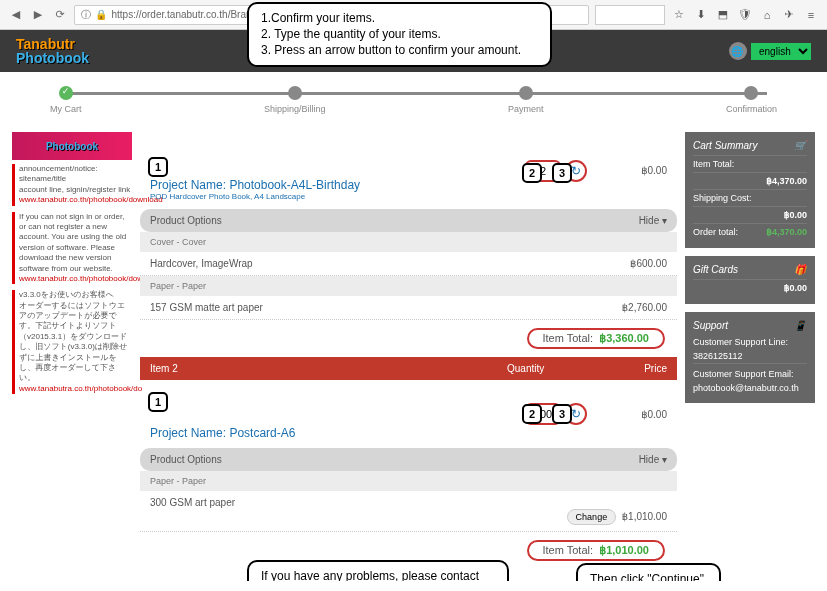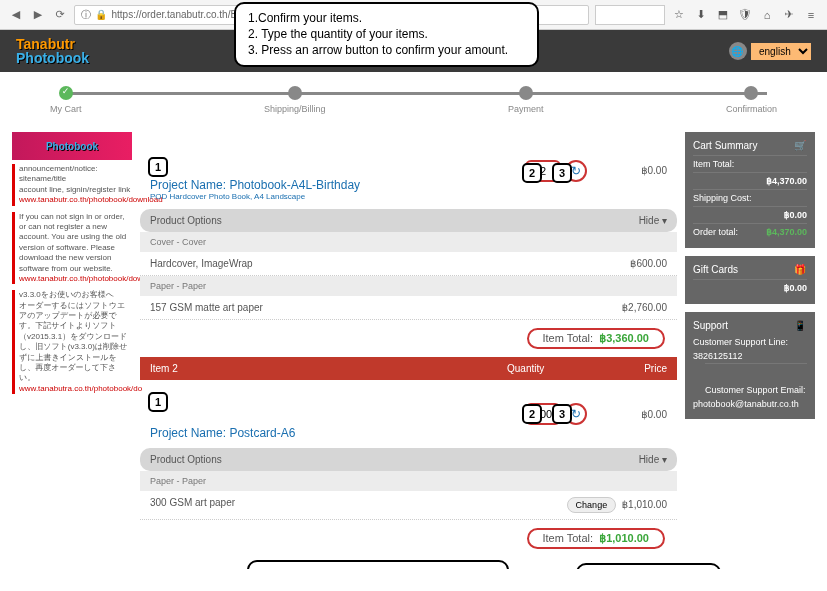--- a/index.html
+++ b/index.html
@@ -12,21 +12,21 @@
 .url-bar .lock { color: #2a2; margin: 0 4px; }
 .toolbar-icon { width: 16px; height: 16px; color: #555; display: flex; align-items: center; justify-content: center; cursor: pointer; }
 
 
 .header { background: #3a3a3a; height: 42px; display: flex; align-items: center; justify-content: space-between; padding: 0 16px; gap: 18px; }
 .logo { display: flex; flex-direction: column; line-height: 1; }
 .logo-top { color: #ff9900; font-weight: bold; font-size: 14px; text-shadow: 1px 1px 0 #000; }
 .logo-bot { color: #3ab0e8; font-weight: bold; font-size: 14px; text-shadow: 1px 1px 0 #000; }
 .lang { display: flex; align-items: center; gap: 4px; }
 .globe { width: 18px; height: 18px; background: #888; border-radius: 50%; display: flex; align-items: center; justify-content: center; color: #fff; font-size: 10px; }
-.lang-sel { background: #fdba74; border: none; font-size: 10px; padding: 2px 4px; }
+.lang-sel { background: #22c55e; border: none; font-size: 10px; padding: 2px 4px; }
 
 
 .container { display: flex; gap: 8px; padding: 0 12px 12px 12px; }
 .left-col { width: 120px; flex-shrink: 0; }
 .main-col { flex: 1; }
 .right-col { width: 130px; flex-shrink: 0; }
 
 
 .progress { display: flex; align-items: center; justify-content: space-between; padding: 14px 20px 18px 20px; position: relative; }
 .progress-line { position: absolute; top: 20px; left: 30px; right: 30px; height: 3px; background: #888; z-index: 0; }
@@ -61,40 +61,40 @@
 .opts-head { background: #d6d6d6; padding: 6px 10px; font-size: 10px; color: #555; display: flex; justify-content: space-between; border-radius: 10px; }
 .opt-row { padding: 6px 10px; font-size: 10px; color: #555; border-bottom: 1px dotted #ccc; display: flex; justify-content: space-between; }
 .opt-sub { background: #ececec; padding: 5px 10px; font-size: 9px; color: #777; }
 
 .item-total { text-align: right; padding: 8px 12px; font-size: 11px; color: #555; }
 .item-total .amt { color: #3aa63a; font-weight: bold; }
 .item-total-ring { display: inline-block; border: 2px solid #c33; border-radius: 16px; padding: 2px 14px; }
 
 
 .side-card { background: #666; color: #fff; padding: 8px; margin-bottom: 8px; font-size: 9px; }
-.side-title { font-size: 10px; display: flex; justify-content: space-between; align-items: center; margin-bottom: 4px; }
+.side-title { font-size: 10px; display: flex; justify-content: space-between; align-items: center; margin-bottom: 4px; font-style: italic; }
 .side-row { display: flex; justify-content: space-between; padding: 3px 0; border-top: 1px solid #777; }
 .side-row .v { font-weight: bold; }
 .side-row .green { color: #5cb85c; }
 
 
 .btn-row { display: flex; justify-content: space-between; margin-top: 8px; padding: 0 4px; }
 .btn-cancel { background: #c0392b; color: #fff; padding: 6px 18px; border-radius: 3px; border: none; cursor: pointer; font-size: 11px; }
 .btn-cont { background: #5cb85c; color: #fff; padding: 6px 24px; border-radius: 3px; border: none; cursor: pointer; font-size: 11px; box-shadow: 0 0 0 2px #4a4; }
 .btn-cont.ring { outline: 2px solid #2a2; outline-offset: 2px; border-radius: 4px; }
 
 
 .callout { position: absolute; background: #fff; border: 2px solid #000; border-radius: 10px; padding: 6px 12px; font-size: 12px; line-height: 1.35; z-index: 50; }
-.callout.top { top: 2px; left: 234px; width: 305px; }
+.callout.top { top: 2px; left: 247px; width: 305px; }
 .callout.contact { top: 560px; left: 247px; width: 262px; }
 .callout.then { top: 563px; left: 576px; }
 .num-bubble { position: absolute; width: 20px; height: 20px; border: 2px solid #000; border-radius: 5px; background: #fff; display: flex; align-items: center; justify-content: center; font-size: 11px; font-weight: bold; z-index: 50; }
 .wrap { position: relative; }
 
-.change-btn { background: #eee; border: 1px solid #ccc; border-radius: 8px; padding: 2px 8px; font-size: 9px; cursor: pointer; }
+.change-btn { background: #eee; border: 1px solid #ccc; border-radius: 8px; padding: 2px 8px; font-size: 9px; cursor: pointer; margin-top: 12px; }
 </style>
 </head>
 <body>
 
 <div class="wrap">
 
 <div class="browser-bar">
   <div class="nav-arrow">◀</div>
   <div class="nav-arrow">▶</div>
   <div class="nav-arrow">⟳</div>
@@ -262,21 +262,21 @@
             <span class="v">฿0.00</span>
           </div>
     </div>
     <div class="side-card">
       <div class="side-title">
             <span>Support</span>
             <span>📱</span>
           </div>
       <div style="padding:2px 0;">Customer Support Line:</div>
       <div style="padding:2px 0;">3826125112</div>
-      <div style="padding:21px 0 2px 0;border-top:1px solid #777;margin-left:12px;">Customer Support Email:</div>
+      <div style="padding:5px 0 2px 0;border-top:1px solid #777;">Customer Support Email:</div>
       <div style="padding:2px 0;">photobook@tanabutr.co.th</div>
     </div>
   </div>
 
 </div>
 
 <div class="callout top">
   <div>1.Confirm your items.</div>
   <div>2. Type the quantity of your items.</div>
   <div>3. Press an arrow button to confirm your amount.</div>

